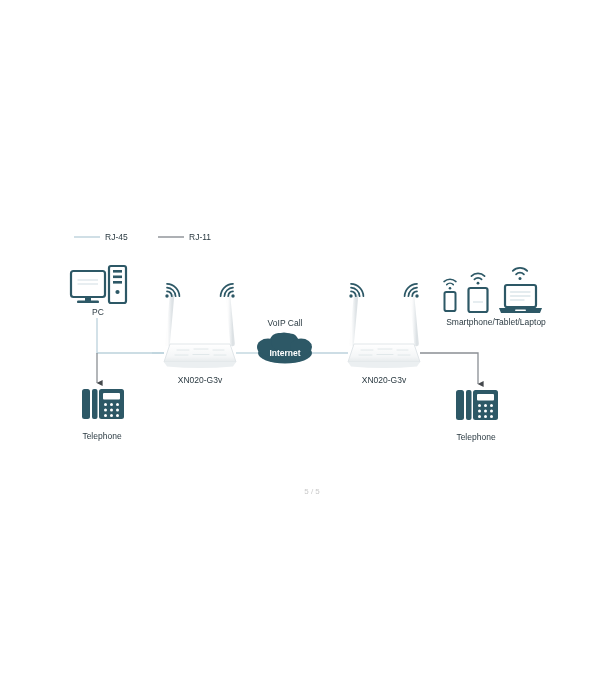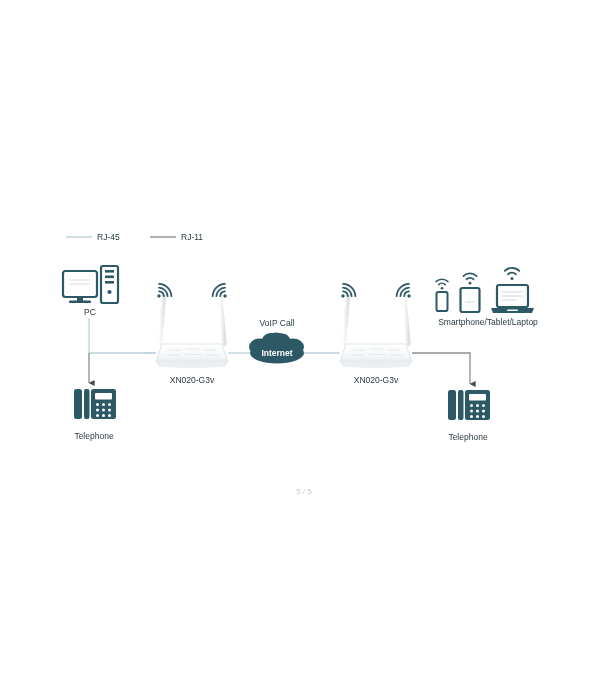--- a/index.html
+++ b/index.html
@@ -9,21 +9,21 @@
   }
   body {
     width: 600px;
     height: 691px;
     position: relative;
     font-family: "Liberation Sans", sans-serif;
     overflow: hidden;
   }
   #diagram-root {
     position: absolute;
-    left: 4px; top: 0;
+    left: 12px; top: 0;
     width: 486px;
     height: 691px;
   }
   svg.scene {
     position: absolute;
     left: 0; top: 0;
     width: 600px;
     height: 691px;
     display: block;
   }

